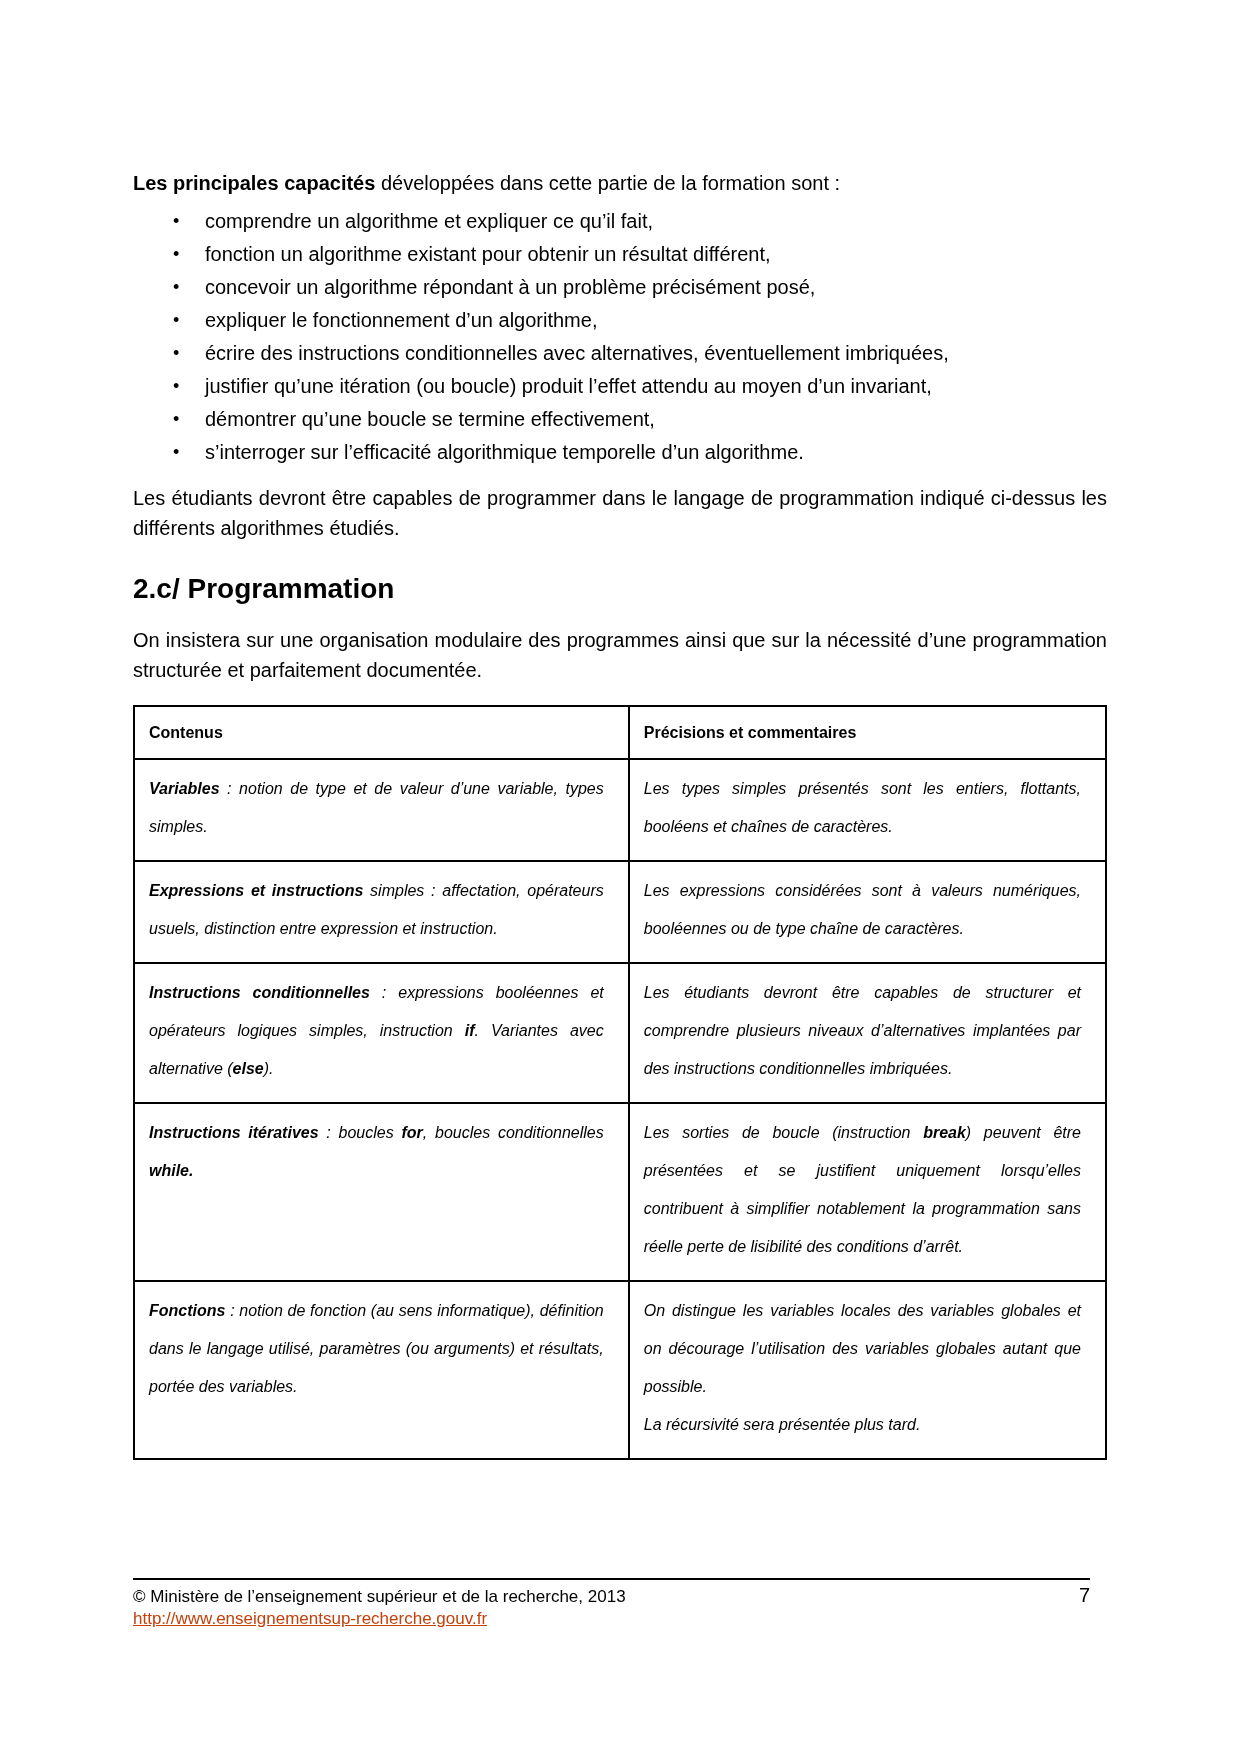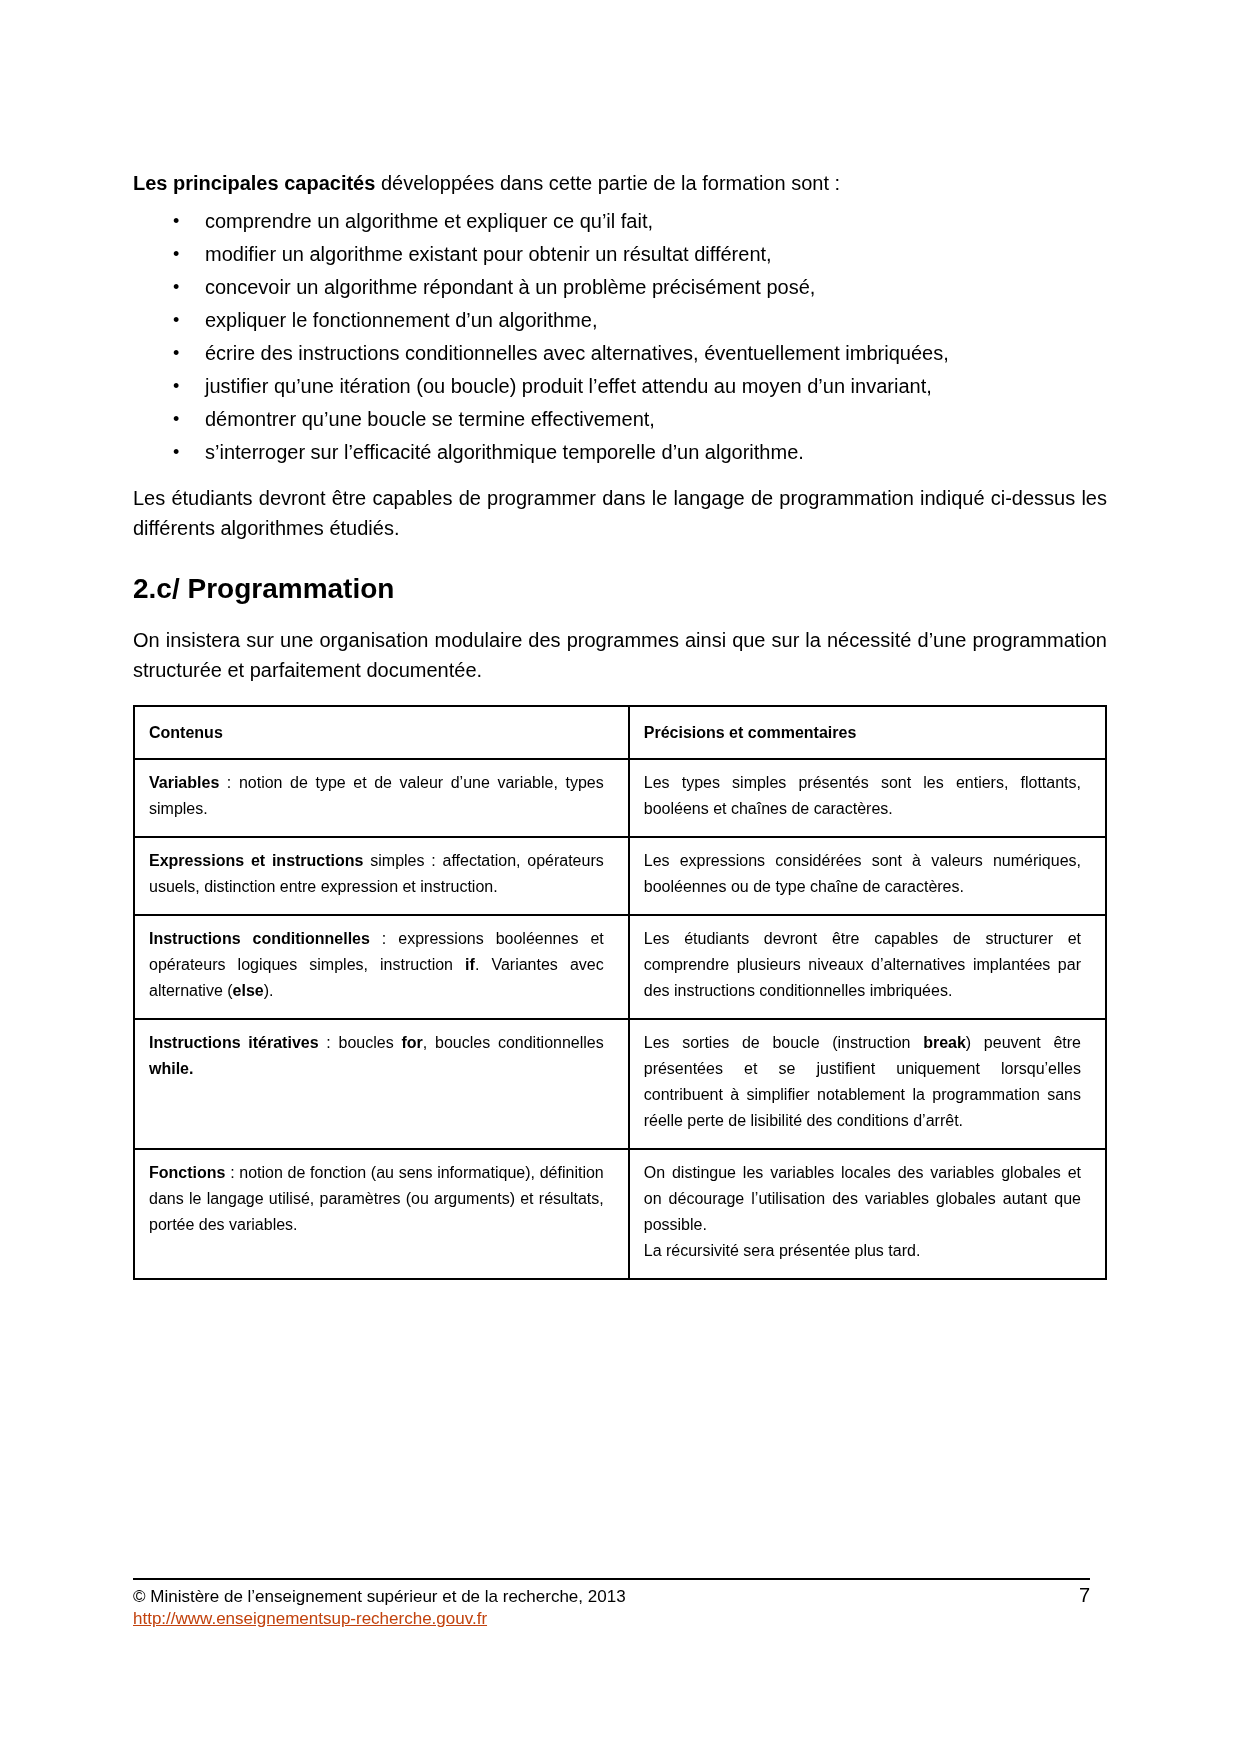--- a/index.html
+++ b/index.html
@@ -62,23 +62,24 @@
     font-size:16px;
     vertical-align:top;
   }
   table.contents th {
     text-align:left;
     font-weight:bold;
     line-height:29px;
     padding:11px 12px 11px 14px;
   }
   table.contents td {
-    line-height:26px;
+    line-height:38px;
     text-align:justify;
     padding:10px 24px 14px 14px;
+    font-style:italic;
   }
   table.contents col.c-left  { width:50.9%; }
   table.contents col.c-right { width:49.1%; }
 
   .footer {
     position:absolute;
     left:133px; top:1578px;
     width:957px;
     border-top:2px solid #000;
     padding-top:4px;
@@ -106,21 +107,21 @@
 
     <p class="body-text"><span class="b">Les principales capacités</span><span> développées dans cette partie de la formation sont :</span></p>
 
     <ul class="capacities">
       <li>
           <span class="bullet">•</span>
           <span class="li-text">comprendre un algorithme et expliquer ce qu’il fait,</span>
         </li>
       <li>
           <span class="bullet">•</span>
-          <span class="li-text">modifier un algorithme existant pour obtenir un résultat différent,</span>
+          <span class="li-text">fonction un algorithme existant pour obtenir un résultat différent,</span>
         </li>
       <li>
           <span class="bullet">•</span>
           <span class="li-text">concevoir un algorithme répondant à un problème précisément posé,</span>
         </li>
       <li>
           <span class="bullet">•</span>
           <span class="li-text">expliquer le fonctionnement d’un algorithme,</span>
         </li>
       <li>

